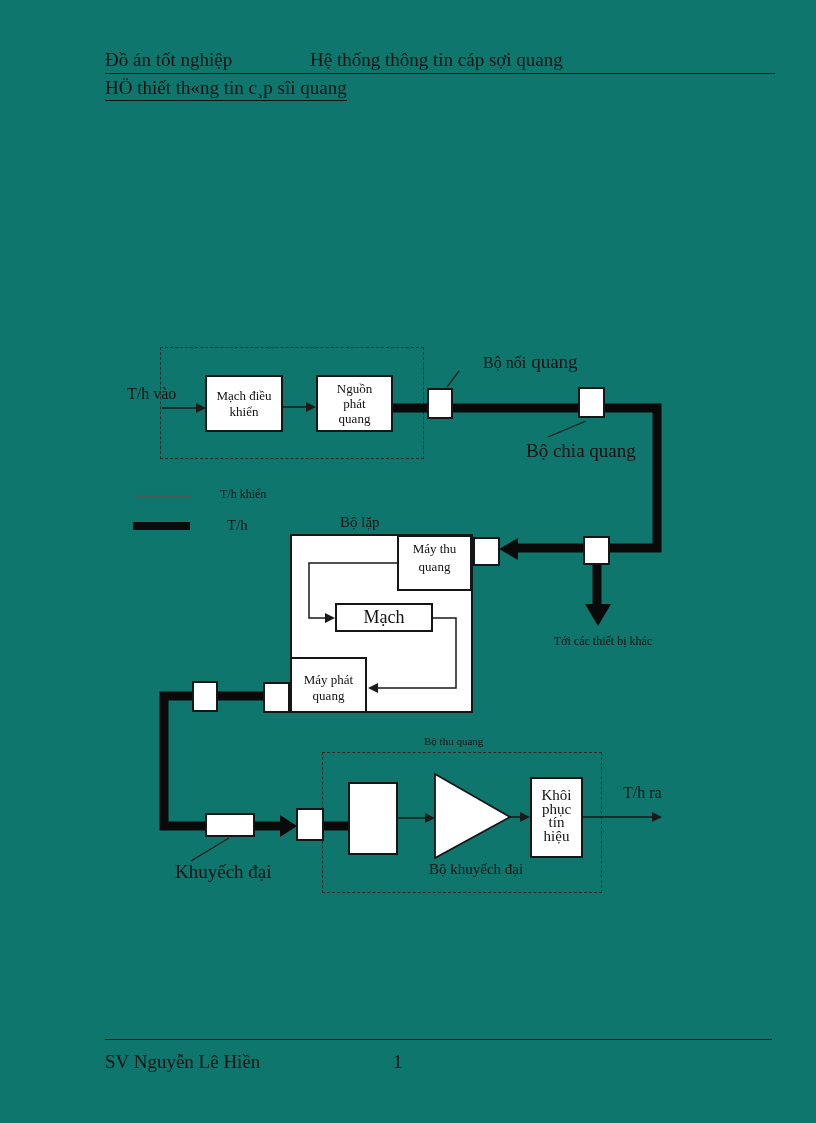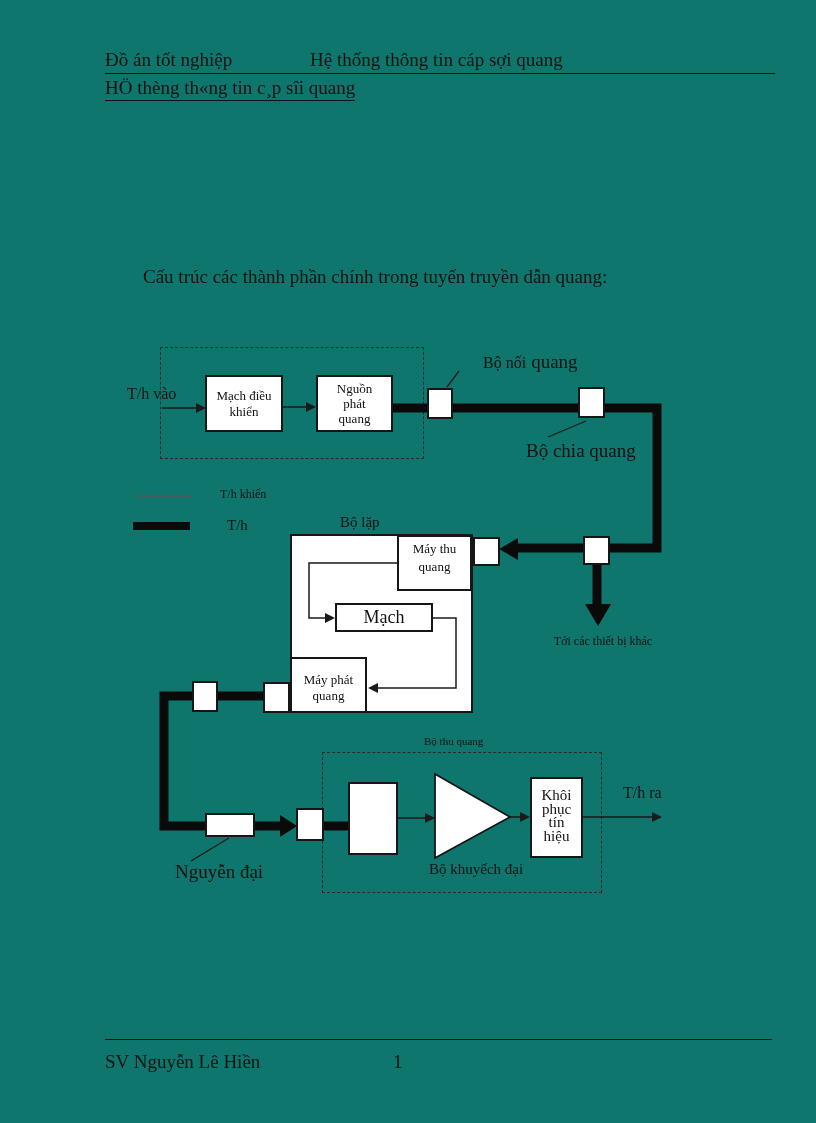--- a/index.html
+++ b/index.html
@@ -34,23 +34,22 @@
   .lbl{position:absolute;z-index:4;white-space:nowrap;}
 </style>
 </head>
 <body>
 
 <div class="page">
 
   <div class="abs hdr nowrap" style="left:105px;top:49px;">Đồ án tốt nghiệp</div>
   <div class="abs hdr nowrap" style="left:310px;top:49px;">Hệ thống thông tin cáp sợi quang</div>
   <div class="abs rule" style="left:105px;top:73px;width:670px;"></div>
-  <div class="abs hdr-sub nowrap" style="left:105px;top:77px;">HÖ thèng th«ng tin c¸p sîi quang</div>
+  <div class="abs hdr-sub nowrap" style="left:105px;top:77px;">HÖ thiết th«ng tin c¸p sîi quang</div>
 
-  <div class="abs caption nowrap" style="left:143px;top:266px;">Cấu trúc các thành phần chính trong tuyến truyền dẫn quang:</div>
 
   <div>
 
     <div class="dashedbox" style="left:160px;top:347px;width:264px;height:112px;"></div>
     <div class="dashedbox" style="left:322px;top:752px;width:280px;height:141px;"></div>
 
     <div class="bigbox" style="left:290px;top:534px;width:183px;height:179px;"></div>
 
     <svg class="lines" width="816" height="1123" viewBox="0 0 816 1123">
 
@@ -118,21 +117,21 @@
     </div>
     <div class="box flexc" style="left:290px;top:657px;width:77px;height:56px;font-size:13px;line-height:16px;">
       <span class="bt" style="max-width:62px;margin-top:6px;">Máy phát quang</span>
     </div>
     <div class="cbox" style="left:263px;top:682px;width:27px;height:31px;"></div>
     <div class="cbox" style="left:192px;top:681px;width:26px;height:31px;"></div>
 
     <div class="lbl" style="left:550px;top:634px;width:106px;font-size:12px;line-height:15px;text-align:center;white-space:normal;">Tới các thiết bị khác</div>
 
     <div class="cbox" style="left:205px;top:813px;width:50px;height:24px;"></div>
-    <div class="lbl" style="left:175px;top:861px;font-size:19px;">Nguyễn đại</div>
+    <div class="lbl" style="left:175px;top:861px;font-size:19px;">Khuyếch đại</div>
     <div class="cbox" style="left:296px;top:808px;width:28px;height:33px;"></div>
 
     <div class="lbl" style="left:424px;top:735px;font-size:11px;">Bộ thu quang</div>
     <div class="box" style="left:348px;top:782px;width:50px;height:73px;"></div>
     <div class="box" style="left:530px;top:777px;width:53px;height:81px;font-size:15px;line-height:13.5px;padding-top:10px;">
       <span class="bt" style="max-width:34px;">Khôi phục tín hiệu</span>
     </div>
     <div class="lbl" style="left:429px;top:861px;font-size:15px;">Bộ khuyếch đại</div>
     <div class="lbl" style="left:623px;top:784px;font-size:16px;">T/h ra</div>
 

